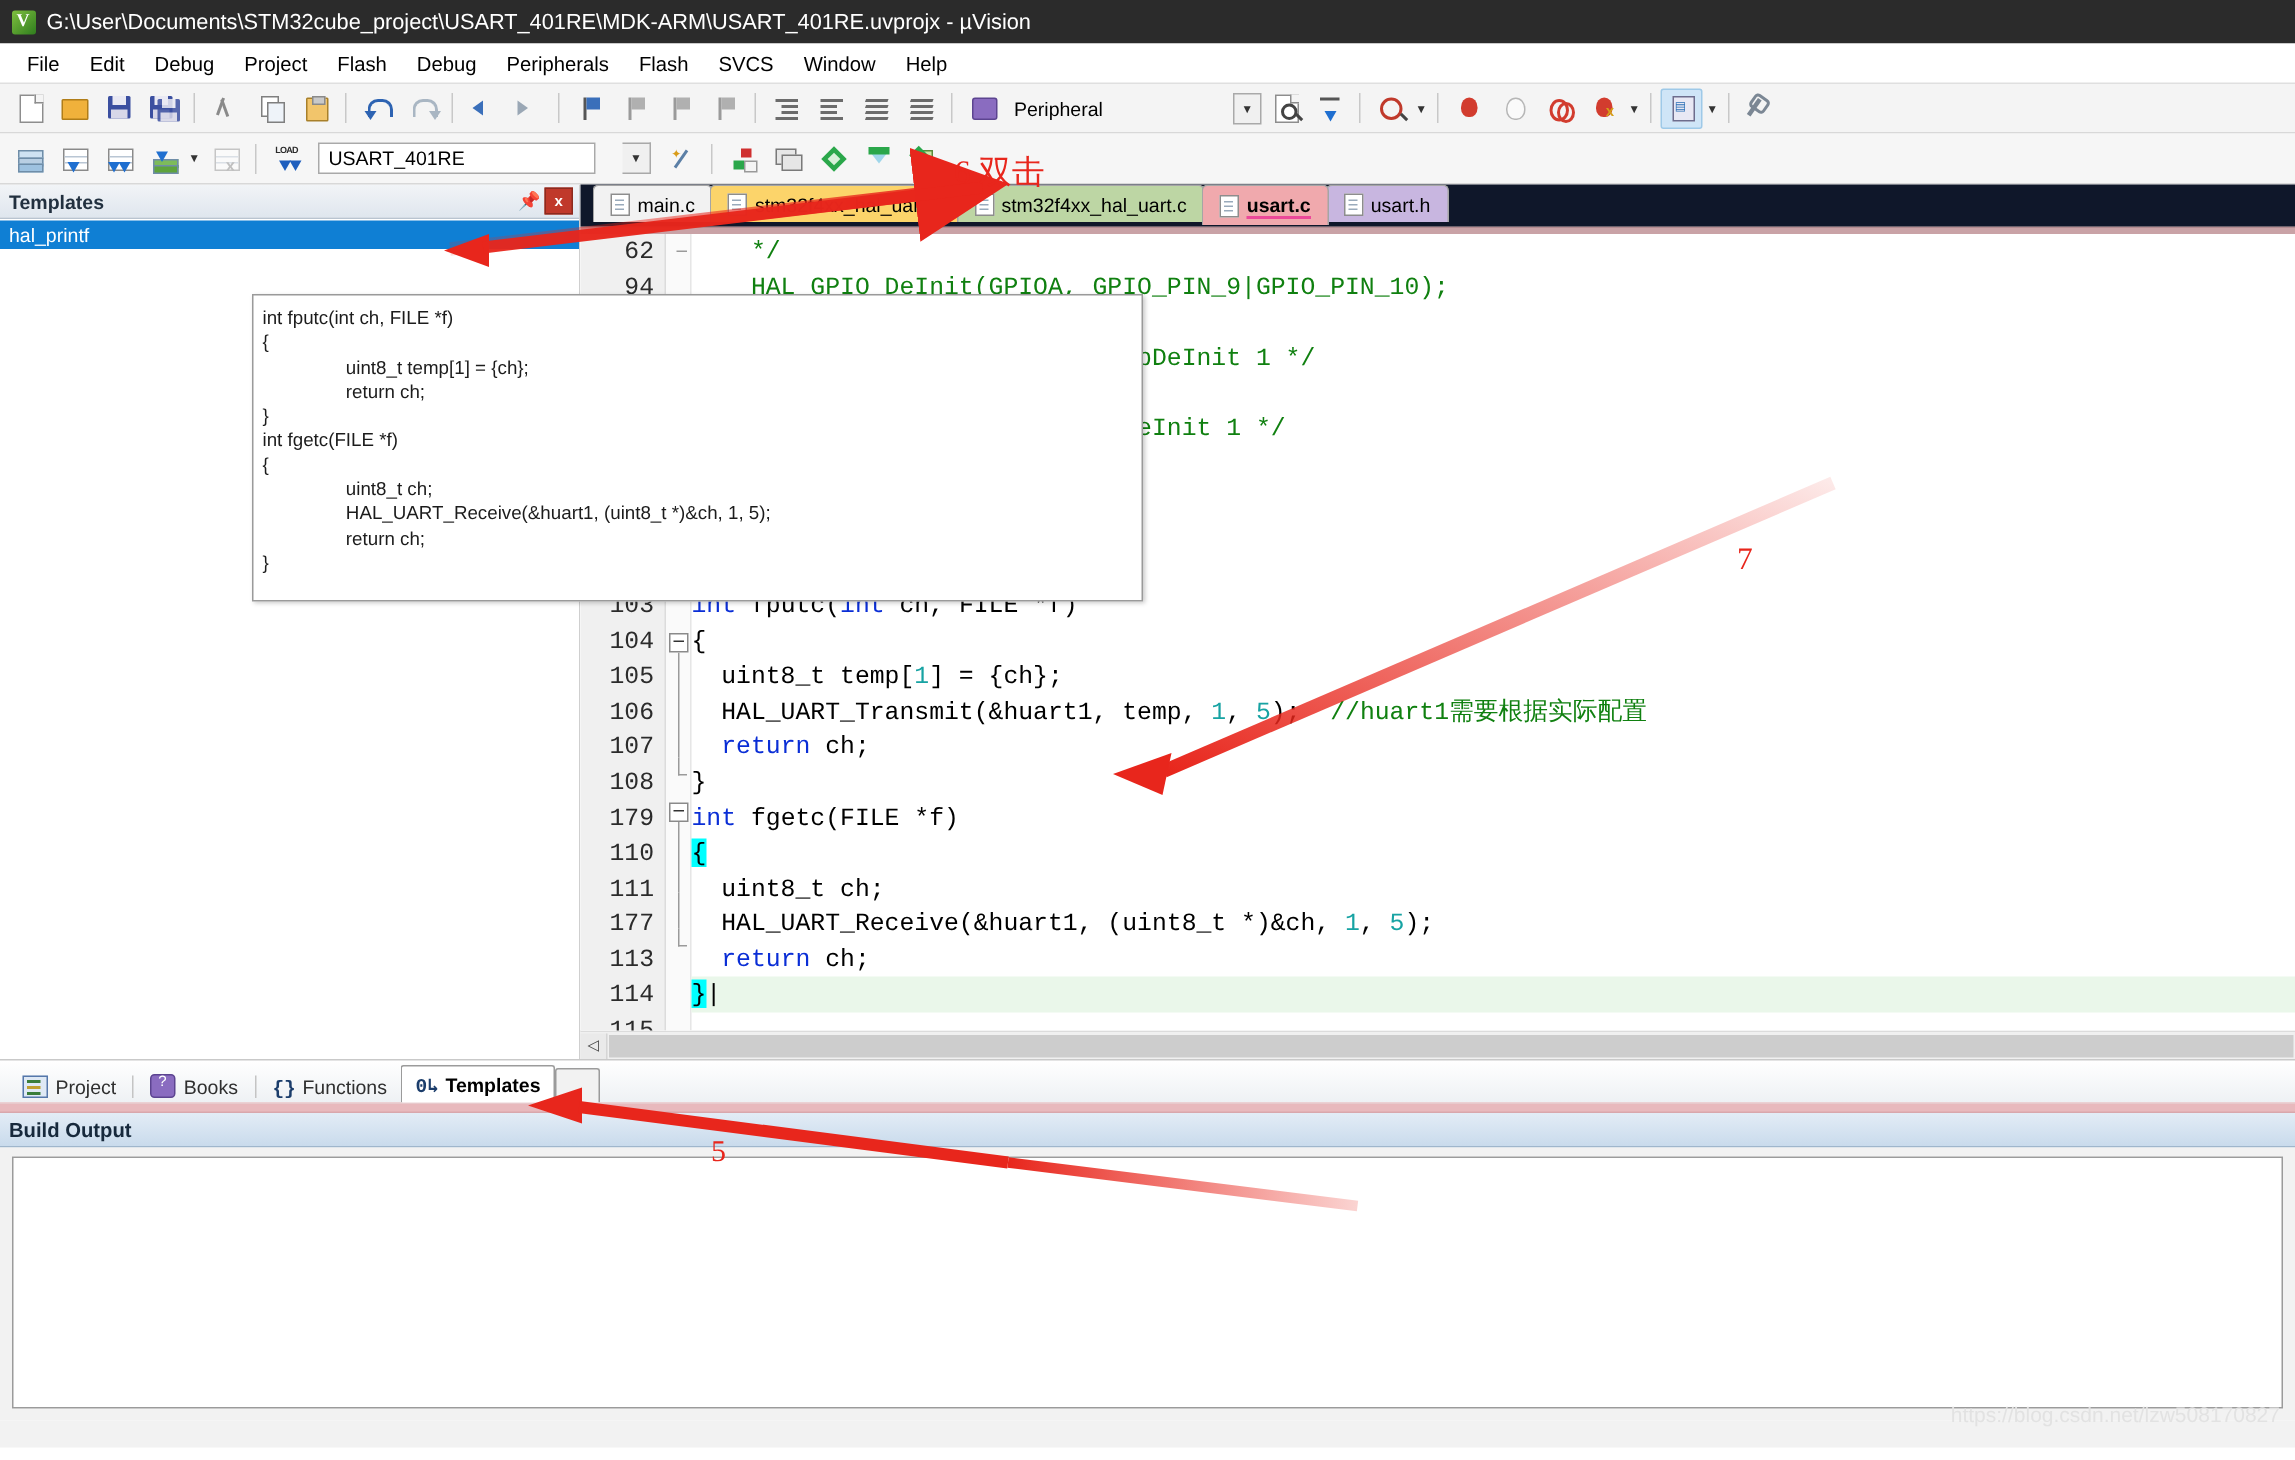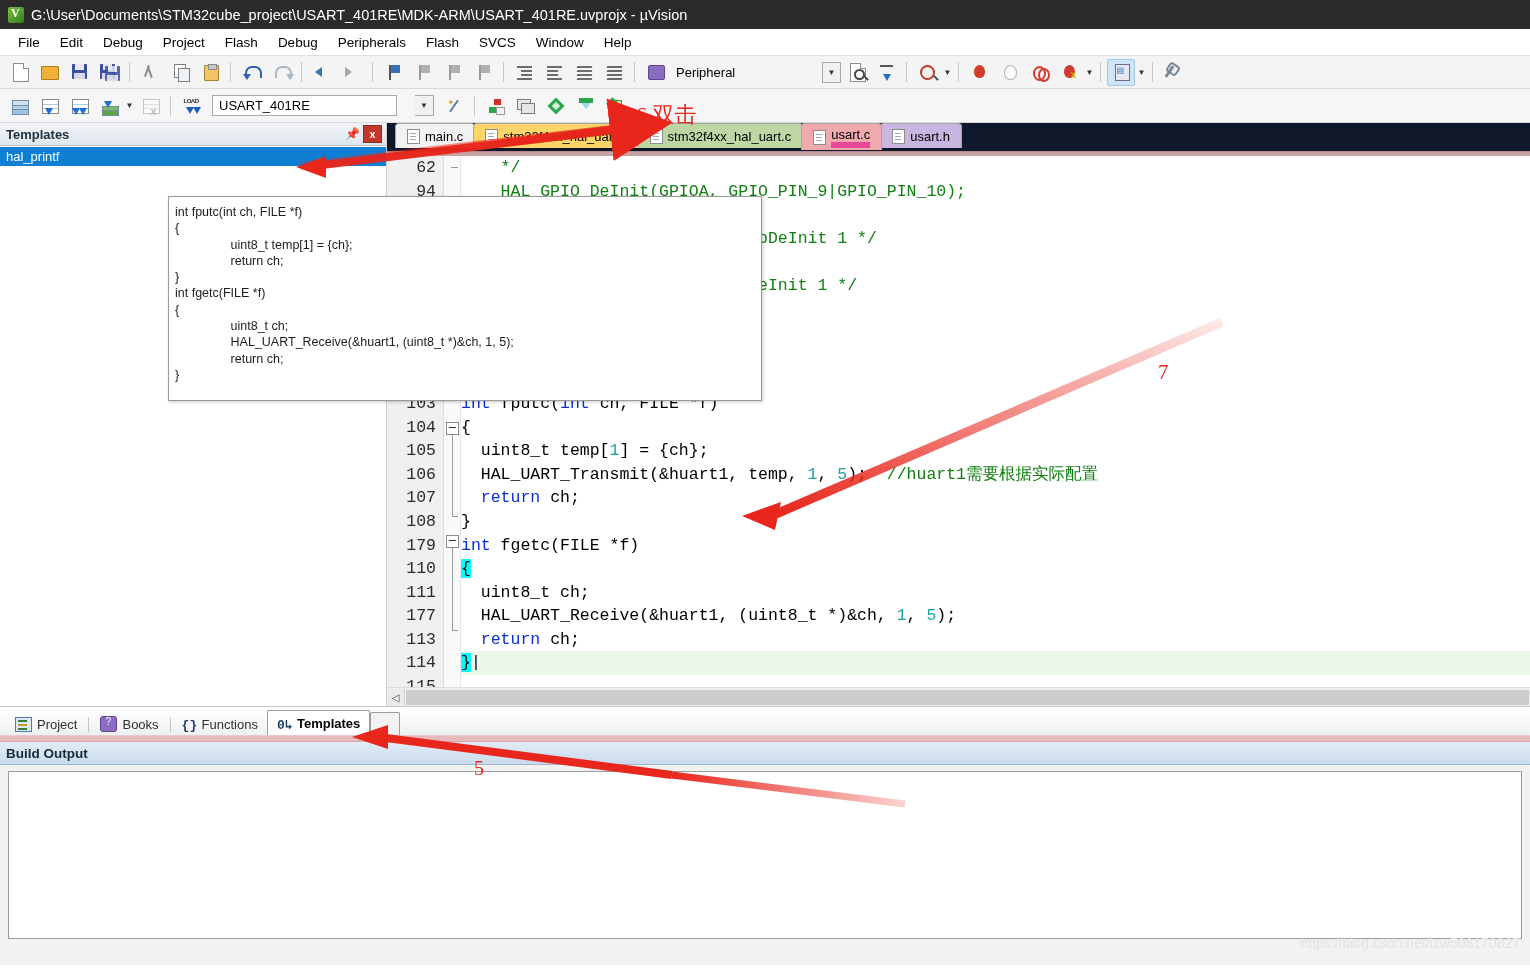--- a/index.html
+++ b/index.html
@@ -143,21 +143,21 @@
     border:1px solid #a5a5a5;border-bottom:none;border-radius:4px 4px 0 0;
     font-size:13px;color:#000;margin-right:-2px;cursor:default;position:relative;
     box-sizing:border-box;
   }
   .tab .fic{width:11px;height:13px;background:#fff;border:1px solid #8d8d8d;flex:0 0 11px;position:relative;}
   .tab .fic:after{content:"";position:absolute;left:2px;top:3px;width:6px;height:1px;background:#9ab;box-shadow:0 3px 0 #9ab,0 6px 0 #9ab;}
   .tab.t-mainc{background:#f2f2f2;}
   .tab.t-halh{background:#fcd46a;}
   .tab.t-halc{background:#bdd6a4;}
   .tab.t-usartc{background:#f0a9ad;z-index:3;height:27px;}
-  .tab.t-usartc span.lbl{font-weight:normal;border-bottom:6px solid #ec4899;}
+  .tab.t-usartc span.lbl{font-weight:bold;border-bottom:2px solid #ec4899;}
   .tab.t-usarth{background:#c8b6e0;}
   #tabunderline{height:4px;background:#c9a2a6;border-top:1px solid #b38b90;}
   #codearea{flex:1;display:flex;position:relative;overflow:hidden;background:#fff;}
   #gutter{width:56px;background:#f0f0f0;border-right:1px solid #dcdcdc;flex:0 0 56px;}
   #foldcol{width:16px;background:#fafafa;border-right:1px solid #e6e6e6;flex:0 0 16px;}
   #codetext{flex:1;position:relative;}
   .cl{height:23.6px;line-height:23.6px;font-family:"Liberation Mono","DejaVu Sans Mono",monospace;font-size:16.5px;white-space:pre;}
   .gl{height:23.6px;line-height:23.6px;font-family:"Liberation Mono","DejaVu Sans Mono",monospace;font-size:16.5px;text-align:right;padding-right:7px;color:#2b2b2b;}
   .kw{color:#0a2ed6;}
   .cm{color:#108010;}

